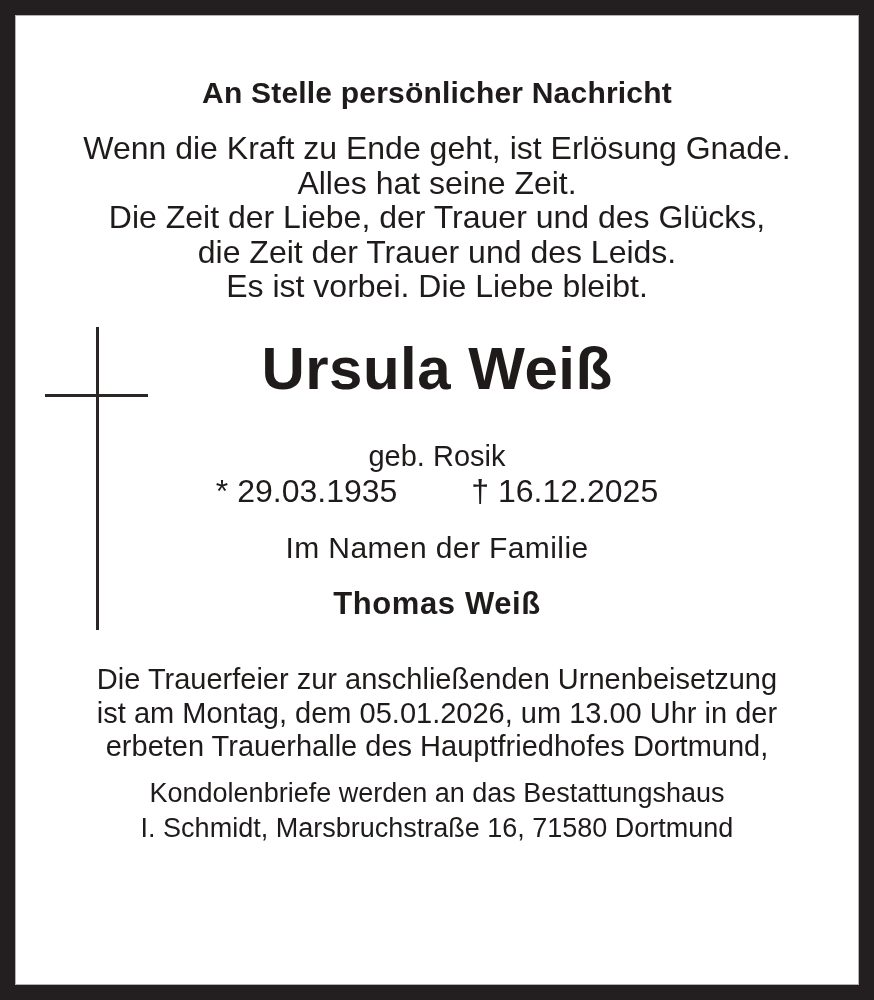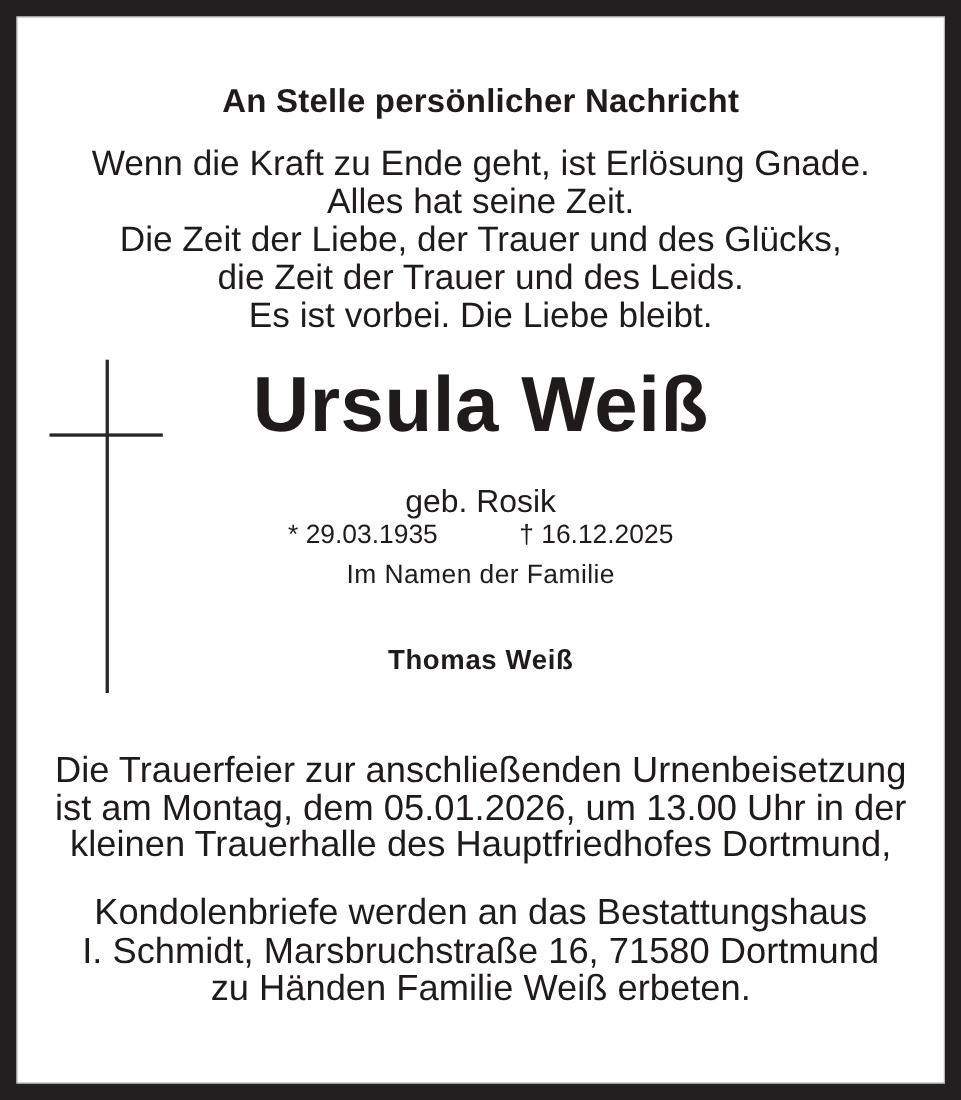--- a/index.html
+++ b/index.html
@@ -43,55 +43,55 @@
     font-weight: bold;
     letter-spacing: 0.2px;
   }
   .poem {
     top: 131px;
     font-size: 32px;
     line-height: 34.6px;
   }
   .name {
     top: 329px;
-    font-size: 71px;
+    font-size: 60px;
     font-weight: bold;
     line-height: 80px;
     letter-spacing: 0.5px;
   }
   .maiden {
     top: 440px;
     font-size: 29px;
   }
   .dates {
     top: 473px;
-    font-size: 24px;
+    font-size: 32px;
     display: flex;
     justify-content: center;
     gap: 74px;
   }
   .family {
-    top: 509px;
-    font-size: 24px;
+    top: 531px;
+    font-size: 30px;
     letter-spacing: 0.4px;
   }
   .mourner {
     top: 586px;
-    font-size: 25px;
+    font-size: 31px;
     font-weight: bold;
     letter-spacing: 0.6px;
   }
   .funeral {
-    top: 683px;
-    font-size: 33px;
+    top: 663px;
+    font-size: 29px;
     line-height: 33.6px;
   }
   .condolence {
-    top: 812px;
-    font-size: 33px;
+    top: 776px;
+    font-size: 27px;
     line-height: 34.5px;
   }
   
   .cross {
     position: absolute;
     left: 0;
     top: 0;
   }
   .cross .v {
     position: absolute;
@@ -142,22 +142,21 @@
     <span>† 16.12.2025</span>
   </div>
 
   <div class="block family">Im Namen der Familie</div>
 
   <div class="block mourner">Thomas Weiß</div>
 
   <div class="block funeral">
     <div>Die Trauerfeier zur anschließenden Urnenbeisetzung</div>
     <div>ist am Montag, dem 05.01.2026, um 13.00 Uhr in der</div>
-    <div>kleinen Trauerhalle des Hauptfriedhofes Dortmund,</div>
+    <div>erbeten Trauerhalle des Hauptfriedhofes Dortmund,</div>
   </div>
 
   <div class="block condolence">
     <div>Kondolenbriefe werden an das Bestattungshaus</div>
     <div>I. Schmidt, Marsbruchstraße 16, 71580 Dortmund</div>
-    <div>zu Händen Familie Weiß erbeten.</div>
   </div>
 
 </div>
 
 </body></html>

